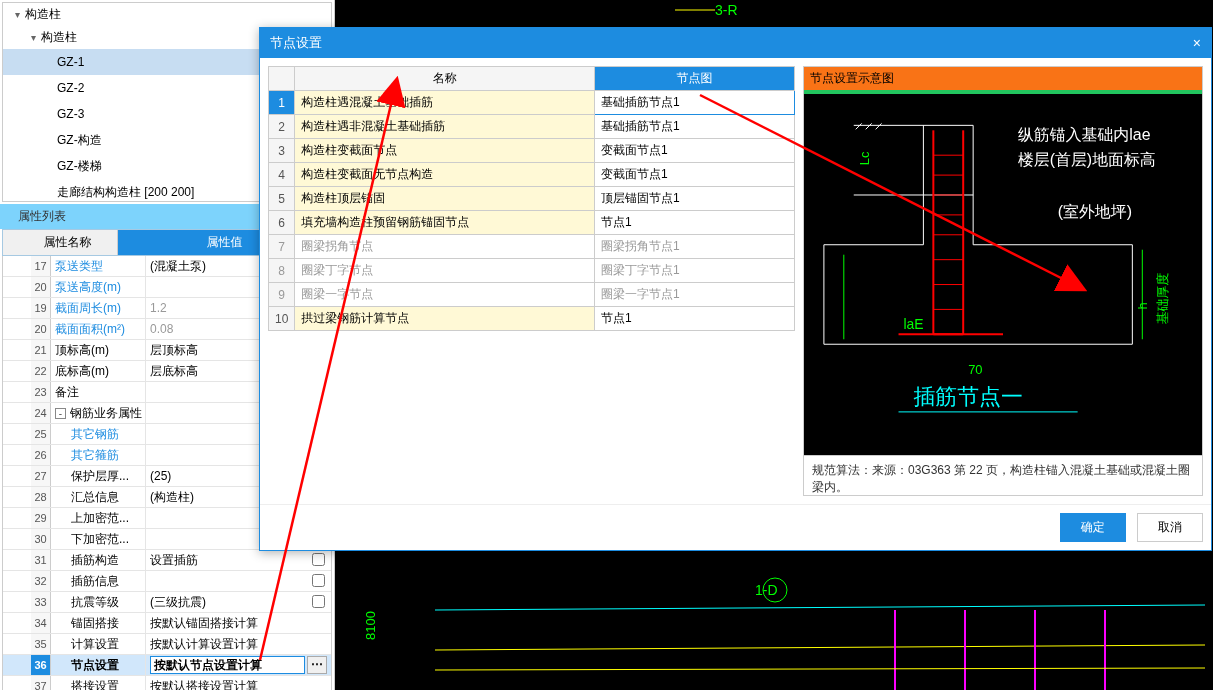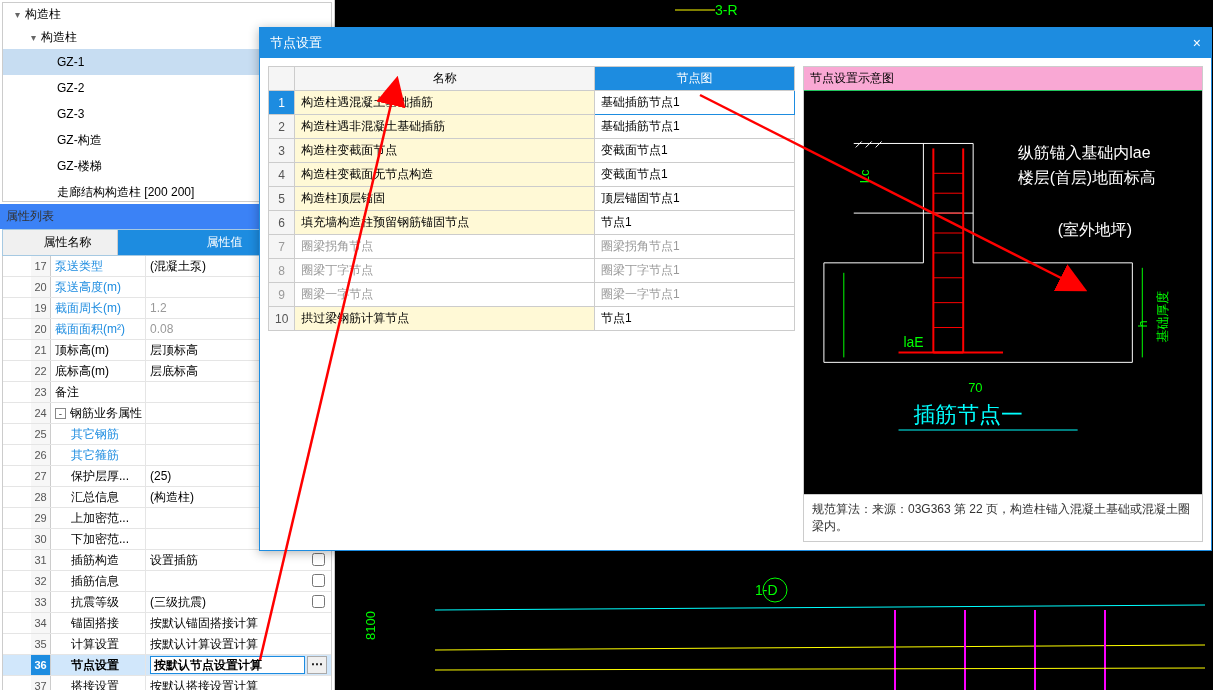--- a/index.html
+++ b/index.html
@@ -7,21 +7,21 @@
 
 
 .left-panel { position: absolute; left: 0; top: 0; width: 335px; height: 690px; border-right: 1px solid #ccc; background: #fff; }
 .tree-area { border: 1px solid #ccc; margin: 2px; height: 200px; overflow: auto; background: #fff; }
 .tree-item { padding: 3px 6px; cursor: pointer; white-space: nowrap; }
 .tree-item.level1 { padding-left: 28px; }
 .tree-item.level2 { padding-left: 54px; font-size: 12px; line-height: 20px; }
 .tree-item .caret { display: inline-block; width: 10px; font-size: 10px; color: #666; }
 .tree-item.selected { background: #c7ddf2; }
 
-.section-label { padding: 4px 6px; color: #333; background: #3b82f6; }
+.section-label { padding: 4px 18px; color: #333; background: #7dd3fc; }
 
 .prop-header { display: flex; border: 1px solid #a6c9e2; margin: 0 2px; }
 .prop-header .col1 { width: 15px; background: #f0f0f0; }
 .prop-header .col2 { flex: 0 0 100px; text-align: center; padding: 4px; background: #f0f0f0; border-right: 1px solid #ccc; }
 .prop-header .col3 { flex: 1; text-align: center; padding: 4px; background: #1d8ce0; color: #fff; }
 
 .prop-table { margin: 0 2px; border-left: 1px solid #ccc; border-right: 1px solid #ccc; }
 .prop-row { display: flex; border-bottom: 1px solid #e5e5e5; height: 21px; line-height: 20px; }
 .prop-row .rn { width: 20px; text-align: center; background: #f7f7f7; border-right: 1px solid #ccc; color: #555; font-size: 11px; margin-left: 28px; }
 .prop-row .pn { flex: 0 0 95px; padding: 0 4px; border-right: 1px solid #e5e5e5; white-space: nowrap; overflow: hidden; }
@@ -55,21 +55,21 @@
 .node-table th { background: #f5f5f5; font-weight: normal; text-align: center; }
 .node-table th.nodepic { background: #1d8ce0; color: #fff; }
 .node-table td.rn { width: 24px; text-align: center; background: #f5f5f5; color: #555; }
 .node-table tr.selrow td.rn { background: #1d8ce0; color: #fff; }
 .node-table tr.selrow td.name { background: #fff9d6; }
 .node-table tr.selrow td.pic { background: #fff; border: 1px solid #1d8ce0; }
 .node-table tr.editable td.name { background: #fff9d6; }
 .node-table tr.readonly td { color: #999; }
 
 .diagram-panel { width: 400px; border: 1px solid #ccc; display: flex; flex-direction: column; }
-.diagram-panel .hdr { padding: 3px 6px; border-bottom: 1px solid #22c55e; background: #f9a8d4; }
+.diagram-panel .hdr { padding: 3px 6px; border-bottom: 4px solid #22c55e; background: #f97316; }
 .diagram-view { flex: 1; background: #000; position: relative; }
 .diagram-view svg { width: 100%; height: 100%; }
 .diagram-note { padding: 6px 8px; font-size: 12px; color: #333; line-height: 1.4; border-top: 1px solid #ccc; }
 
 .dialog-footer { padding: 8px; text-align: right; border-top: 1px solid #eee; }
 .btn { display: inline-block; min-width: 66px; padding: 5px 18px; margin-left: 8px; border: 1px solid #ccc; background: #fff; cursor: pointer; text-align: center; font-size: 12px; }
 .btn.primary { background: #1d8ce0; color: #fff; border-color: #1d8ce0; }
 
 
 .arrows { position: absolute; left: 0; top: 0; width: 1213px; height: 690px; pointer-events: none; }
@@ -348,20 +348,24 @@
           <text x="215" y="70" fill="#fff" font-size="16">楼层(首层)地面标高</text>
           <text x="255" y="122" fill="#fff" font-size="16">(室外地坪)</text>
 
           <text x="110" y="310" fill="#0ff" font-size="22">插筋节点一</text>
           <line x1="95" y1="318" x2="275" y2="318" stroke="#0ff"></line>
         </svg>
       </div>
       <div class="diagram-note">规范算法：来源：03G363 第 22 页，构造柱锚入混凝土基础或混凝土圈梁内。</div>
     </div>
   </div>
+  <div class="dialog-footer">
+    <span class="btn primary">确定</span>
+    <span class="btn">取消</span>
+  </div>
 </div>
 
 <svg class="arrows">
   <defs>
     <marker id="ah" markerWidth="12" markerHeight="12" refX="2" refY="6" orient="auto">
       <path d="M0,0 L12,6 L0,12 Z" fill="#f00"></path>
     </marker>
   </defs>
   <line x1="260" y1="660" x2="392" y2="100" stroke="#f00" stroke-width="2.5" marker-end="url(#ah)"></line>
   <line x1="700" y1="95" x2="1065" y2="280" stroke="#f00" stroke-width="2.5" marker-end="url(#ah)"></line>

